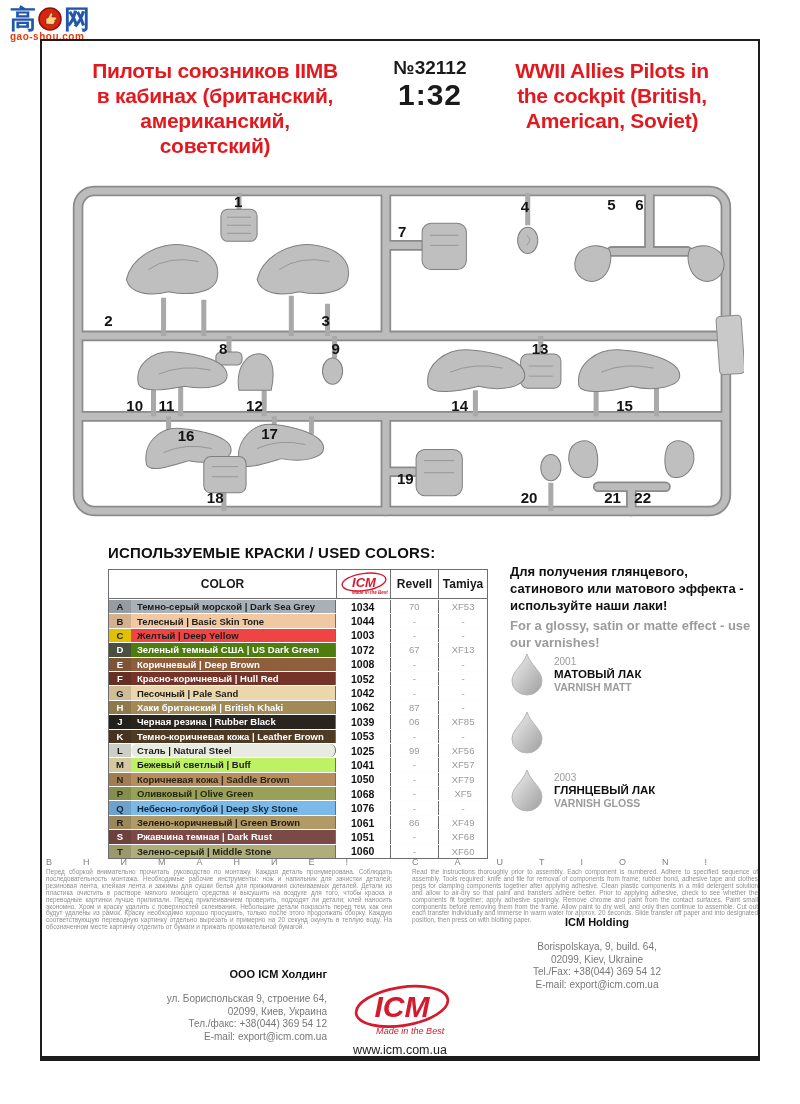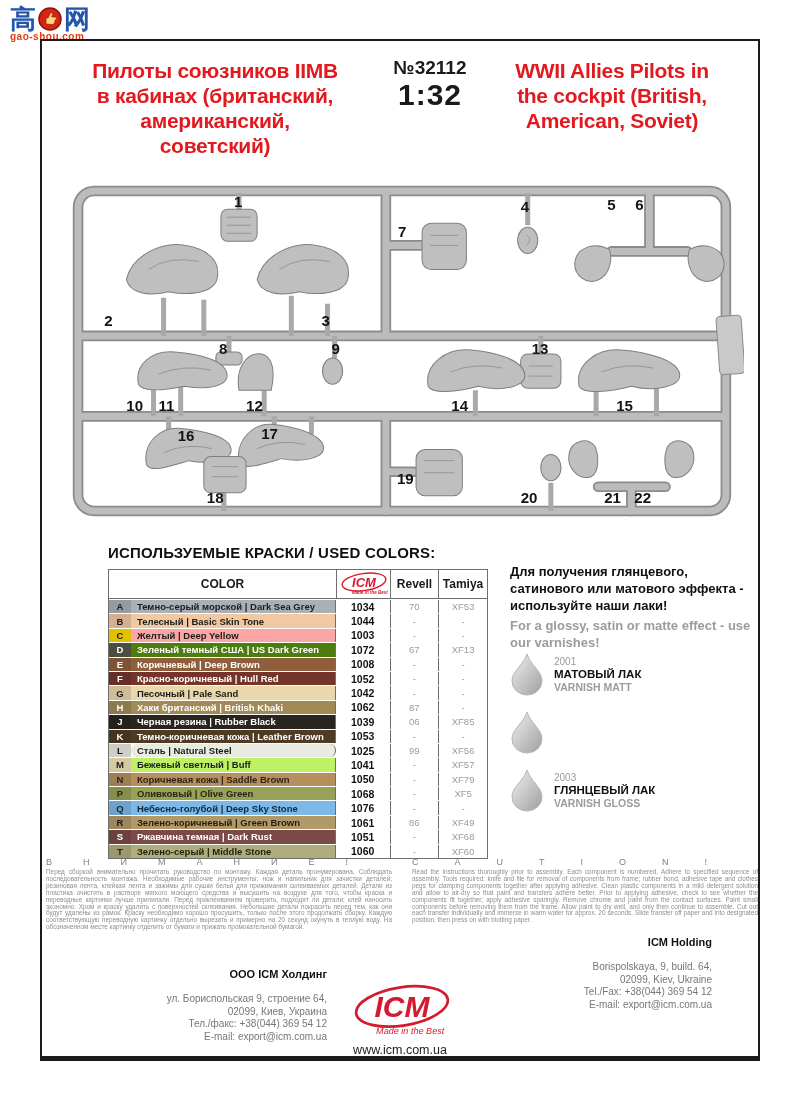--- a/index.html
+++ b/index.html
@@ -53,21 +53,21 @@
   .vtext .ven{font-size:10.5px;font-weight:bold;color:#9b9b9b;line-height:13px;}
   
   .cau-h{font-size:9px;color:#808080;white-space:nowrap;overflow:hidden;height:11px;}
   #cau-ru-h{left:46px;top:857px;width:346px;letter-spacing:31px;}
   #cau-en-h{left:412px;top:857px;width:348px;letter-spacing:36px;}
   .cau-b{font-size:6.4px;line-height:6.9px;color:#8f8f8f;text-align:justify;}
   #cau-ru-b{left:46px;top:869px;width:346px;}
   #cau-en-b{left:412px;top:869px;width:346px;}
   
   #addr-ru{left:40px;top:967px;width:287px;text-align:right;}
-  #addr-en{left:482px;top:935px;width:230px;text-align:right;}
+  #addr-en{left:482px;top:915px;width:230px;text-align:center;}
   .company{font-size:11px;font-weight:bold;color:#111;line-height:14px;margin-bottom:12px;}
   .addr-line{font-size:10px;color:#777;line-height:12.5px;}
   #icm-logo{left:352px;top:982px;}
   #website{left:330px;top:1043px;width:140px;text-align:center;font-size:12.5px;color:#222;}
 </style>
 </head>
 <body>
 
 <div id="page">
 
@@ -203,21 +203,21 @@
     </div>
         <div class="crow">
       <div class="c-letter" style="background-color: rgb(240, 200, 162); color: rgb(28, 28, 28);">B</div>
       <div class="c-name" style="background-color: rgb(240, 200, 162); color: rgb(28, 28, 28);">Телесный | Basic Skin Tone</div>
       <div class="c-icm">1044</div>
       <div class="c-rev">-</div>
       <div class="c-tam">-</div>
     </div>
         <div class="crow">
       <div class="c-letter" style="background-color: rgb(255, 220, 0); color: rgb(28, 28, 28);">C</div>
-      <div class="c-name" style="background-color: #fca5a5; color: rgb(28, 28, 28);">Желтый | Deep Yellow</div>
+      <div class="c-name" style="background-color: #ef4444; color: rgb(28, 28, 28);">Желтый | Deep Yellow</div>
       <div class="c-icm">1003</div>
       <div class="c-rev">-</div>
       <div class="c-tam">-</div>
     </div>
         <div class="crow">
       <div class="c-letter" style="background-color: rgb(84, 90, 73); color: rgb(255, 255, 255);">D</div>
       <div class="c-name" style="background-color: #4d7c0f; color: rgb(255, 255, 255);">Зеленый темный США | US Dark Green</div>
       <div class="c-icm">1072</div>
       <div class="c-rev">67</div>
       <div class="c-tam">XF13</div>

